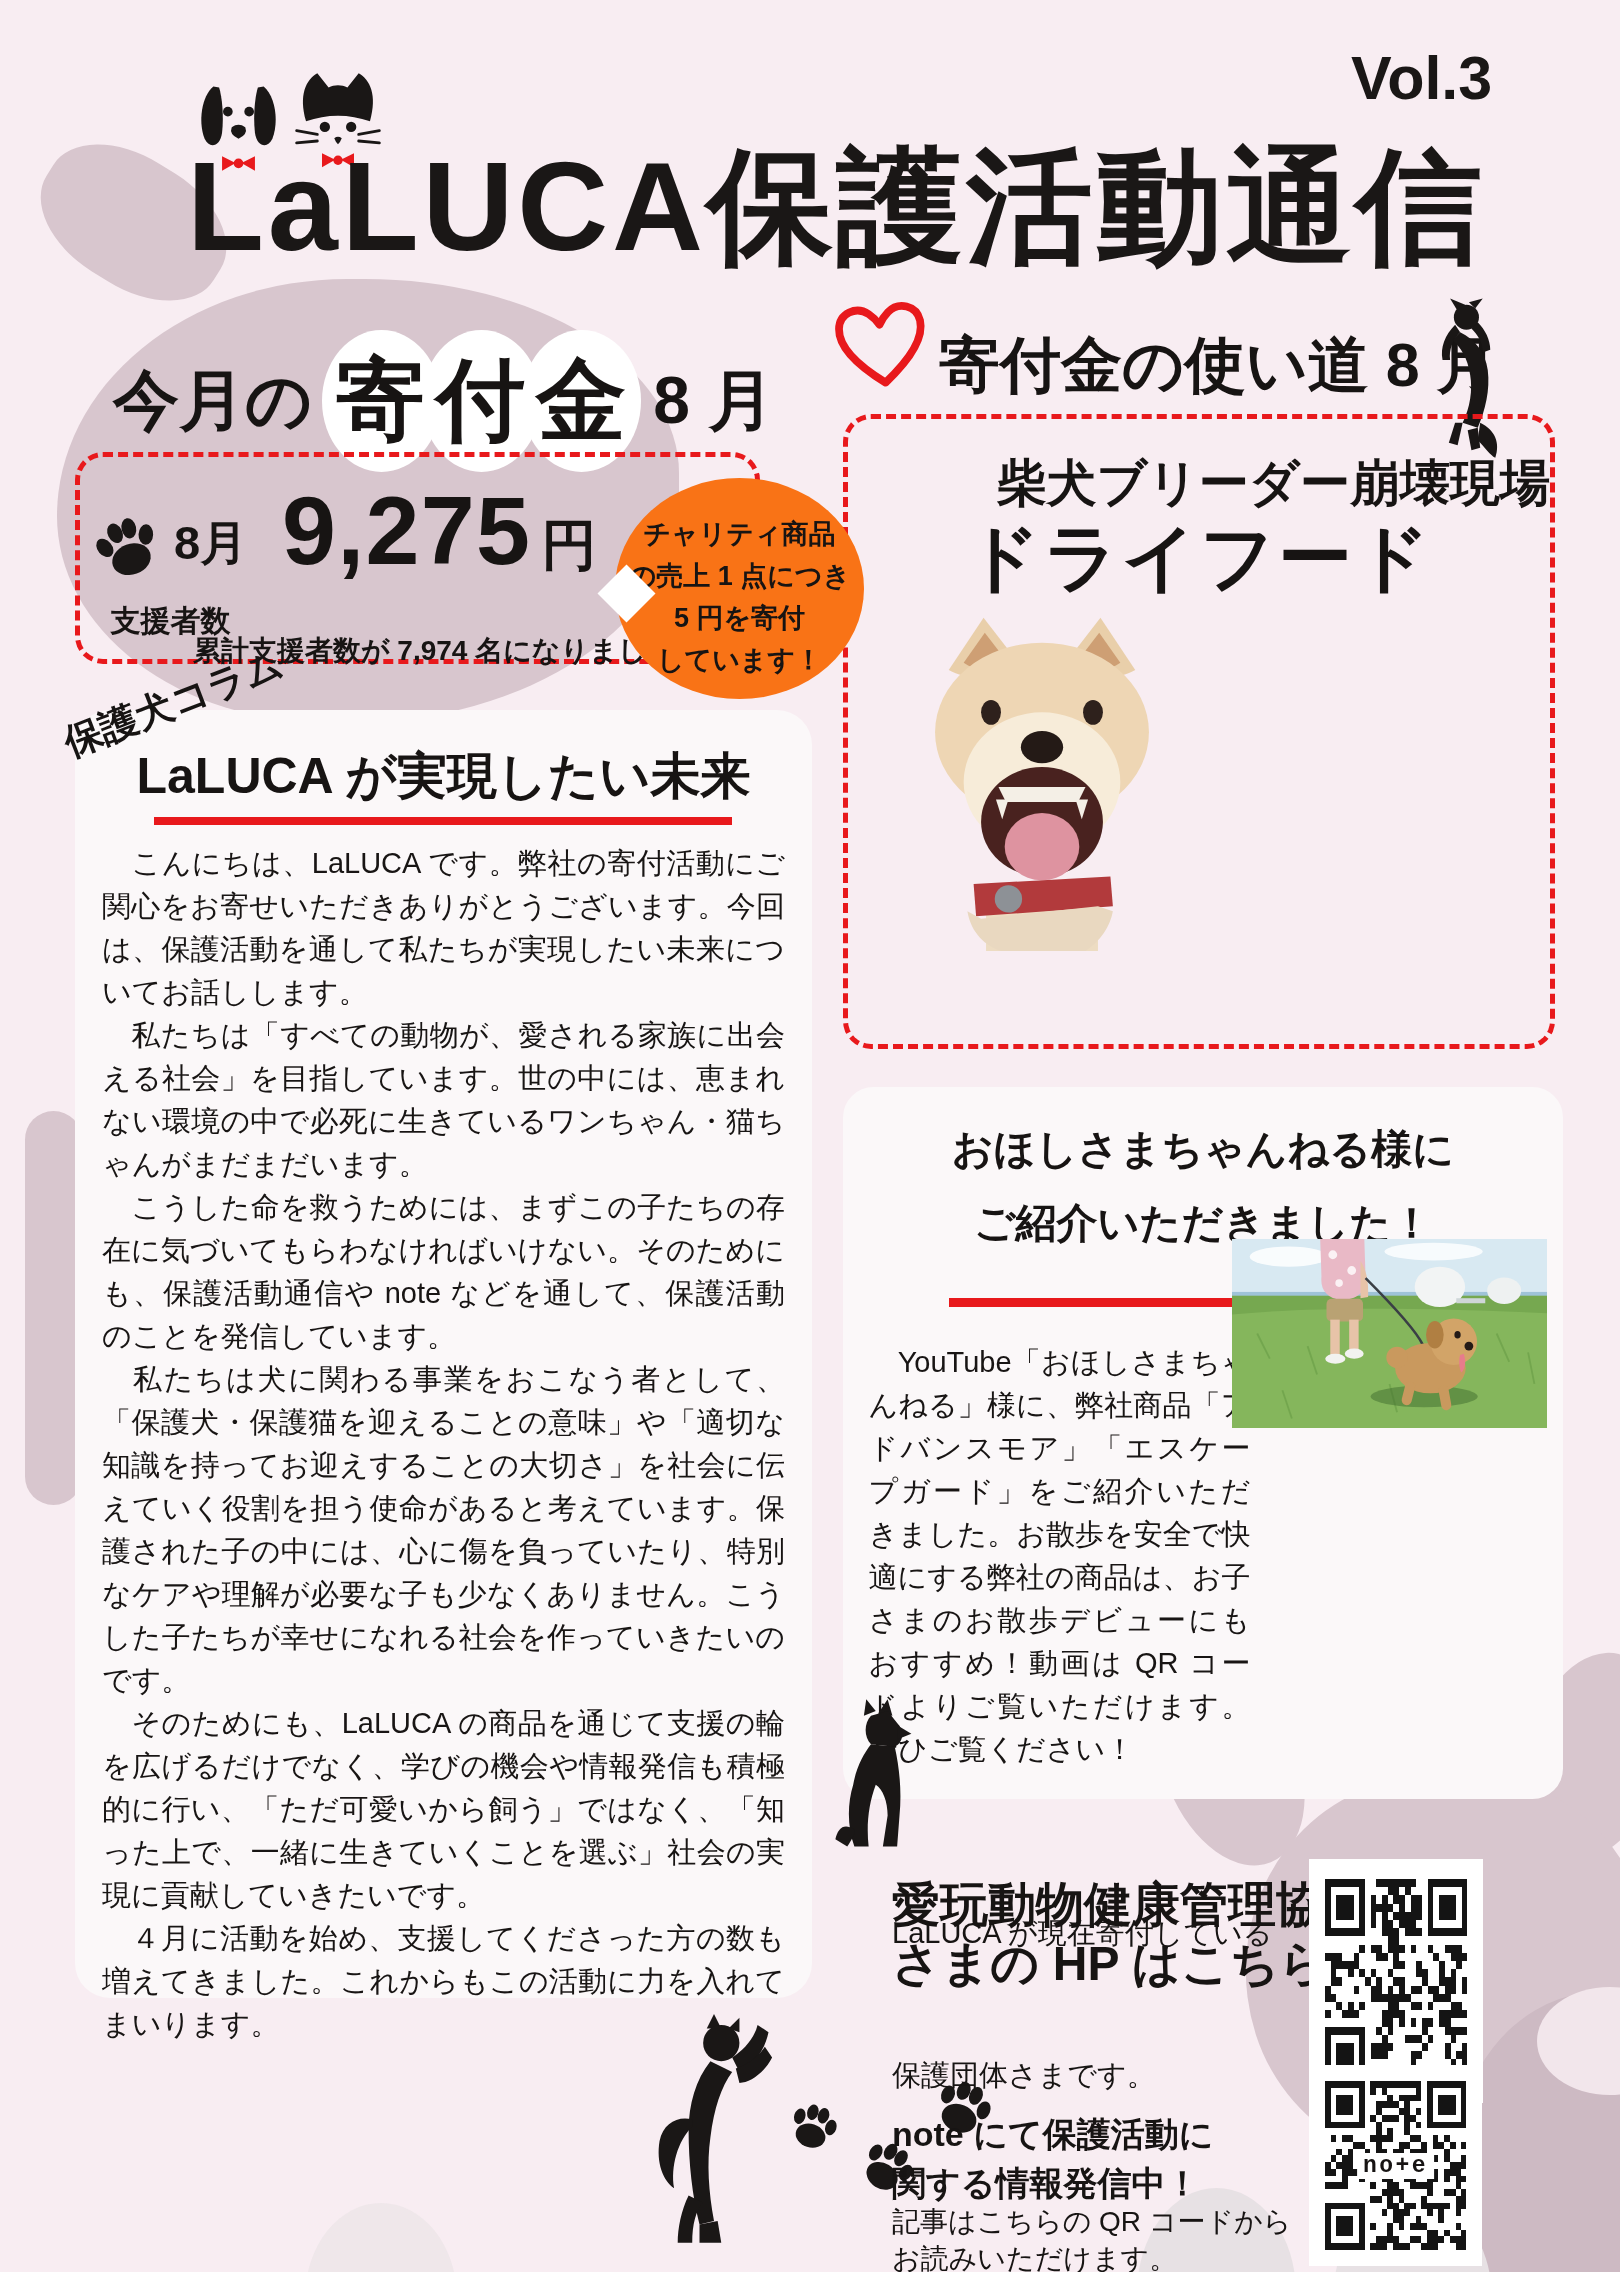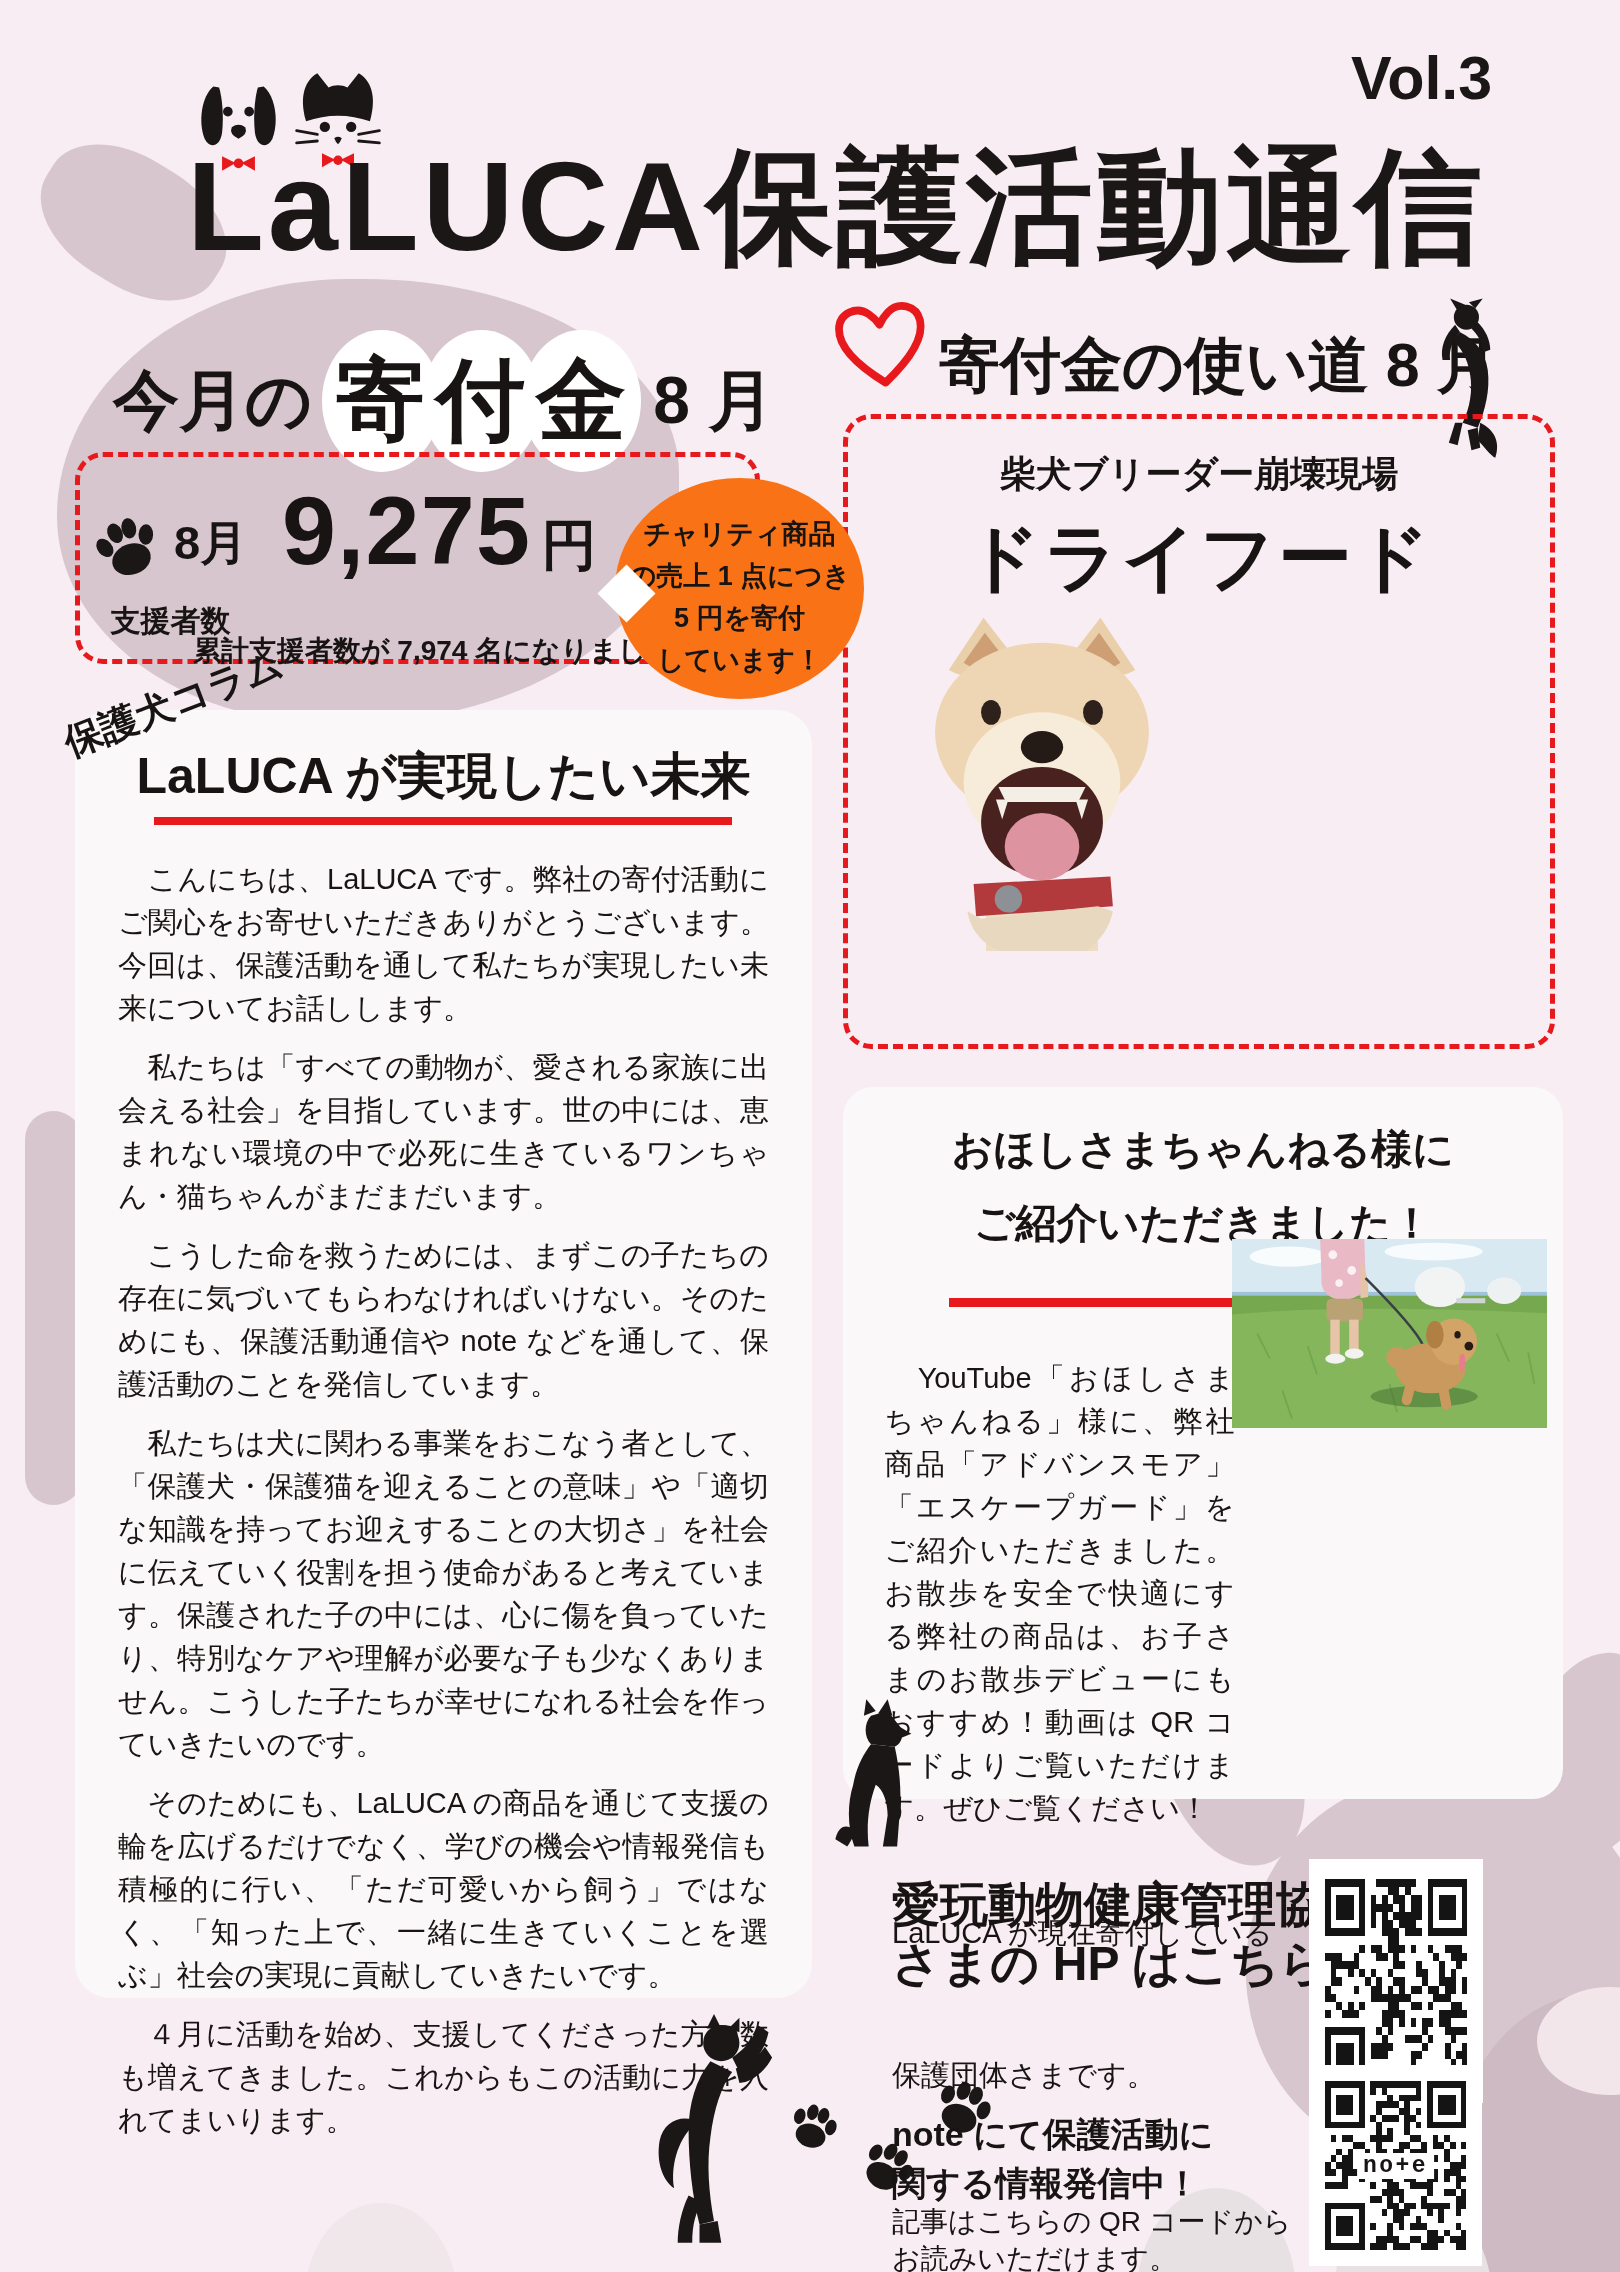--- a/index.html
+++ b/index.html
@@ -39,25 +39,25 @@
   #bubble1 .bl{font-size:27px}
   #bubble1 .tail{left:-9px;top:95px}
   #bubble1 .btxt{padding-top:36px}
   
   .card{position:absolute;background:#FBF8F9;border-radius:35px}
   #card1{left:75px;top:710px;width:737px;height:1288px}
   #card2{left:843px;top:1087px;width:720px;height:712px;border-radius:30.5px}
   .card-title{position:absolute;width:100%;text-align:center;font-weight:900}
   .redbar{position:absolute;background:#E8191C}
   .bodytext{position:absolute;font-size:29px;line-height:43px;font-weight:500;text-align:justify;color:#181514}
-  .bodytext p{margin:16px}
+  .bodytext p{margin:0}
   .tag{position:absolute;left:58px;top:678px;font-size:38px;font-weight:900;transform:rotate(-21deg);z-index:7}
   
   .use-head{position:absolute;left:939px;top:325px;font-size:61px;font-weight:900;white-space:nowrap}
-  .site{position:absolute;width:100%;text-align:center;top:30.5px;font-size:36px;font-weight:900}
+  .site{position:absolute;width:100%;text-align:right;top:30.5px;font-size:50px;font-weight:900}
   .item{position:absolute;width:100%;text-align:center;top:90px;font-size:74px;font-weight:900;letter-spacing:2.5px}
   .caption{position:absolute;width:100%;text-align:center;top:570px;font-size:27px;font-weight:800}
   
   .sec-t{position:absolute;left:892px;font-size:48px;font-weight:900;white-space:nowrap}
   .sec-b{position:absolute;left:892px;font-size:29px;font-weight:500;white-space:nowrap}
   
   .qr{position:absolute;background:#fff;z-index:5}
   .qr-svg{position:absolute;left:9%;top:8%;width:82%;height:84%;shape-rendering:crispEdges}
   #qr2{left:1309px;top:1859px;width:174px;height:244px}
   #qr3{left:1309px;top:2065px;width:173px;height:201px}

